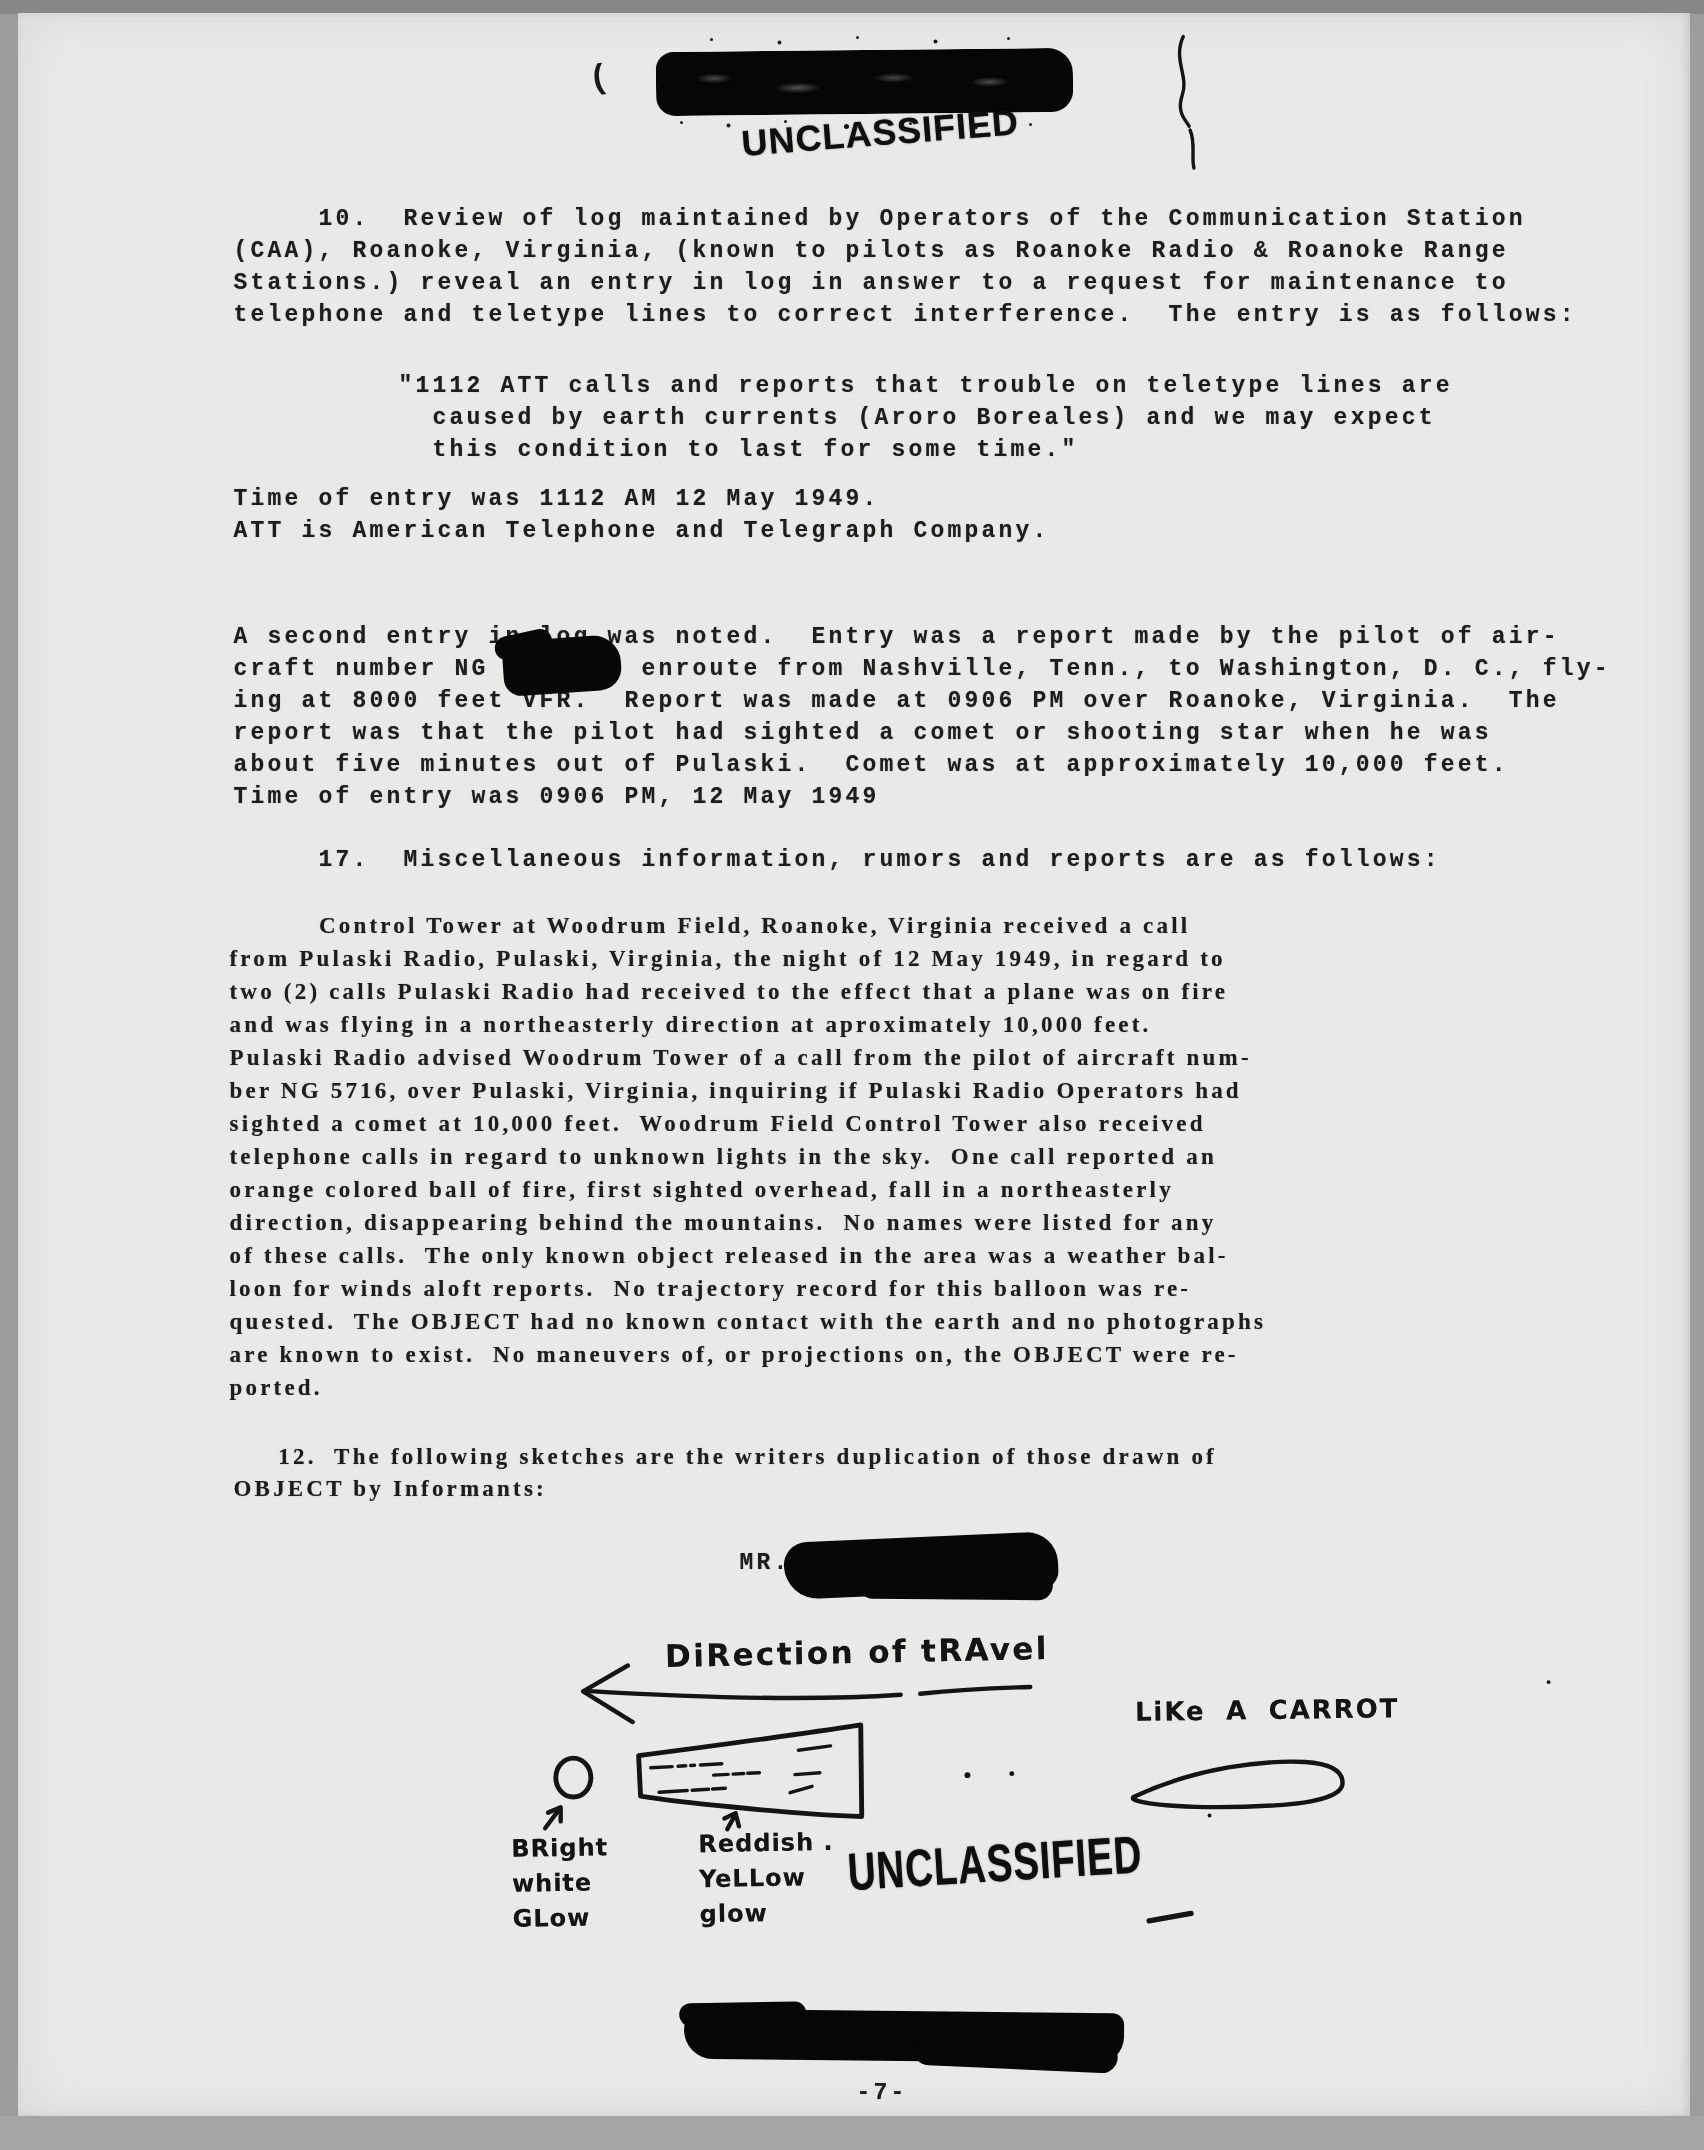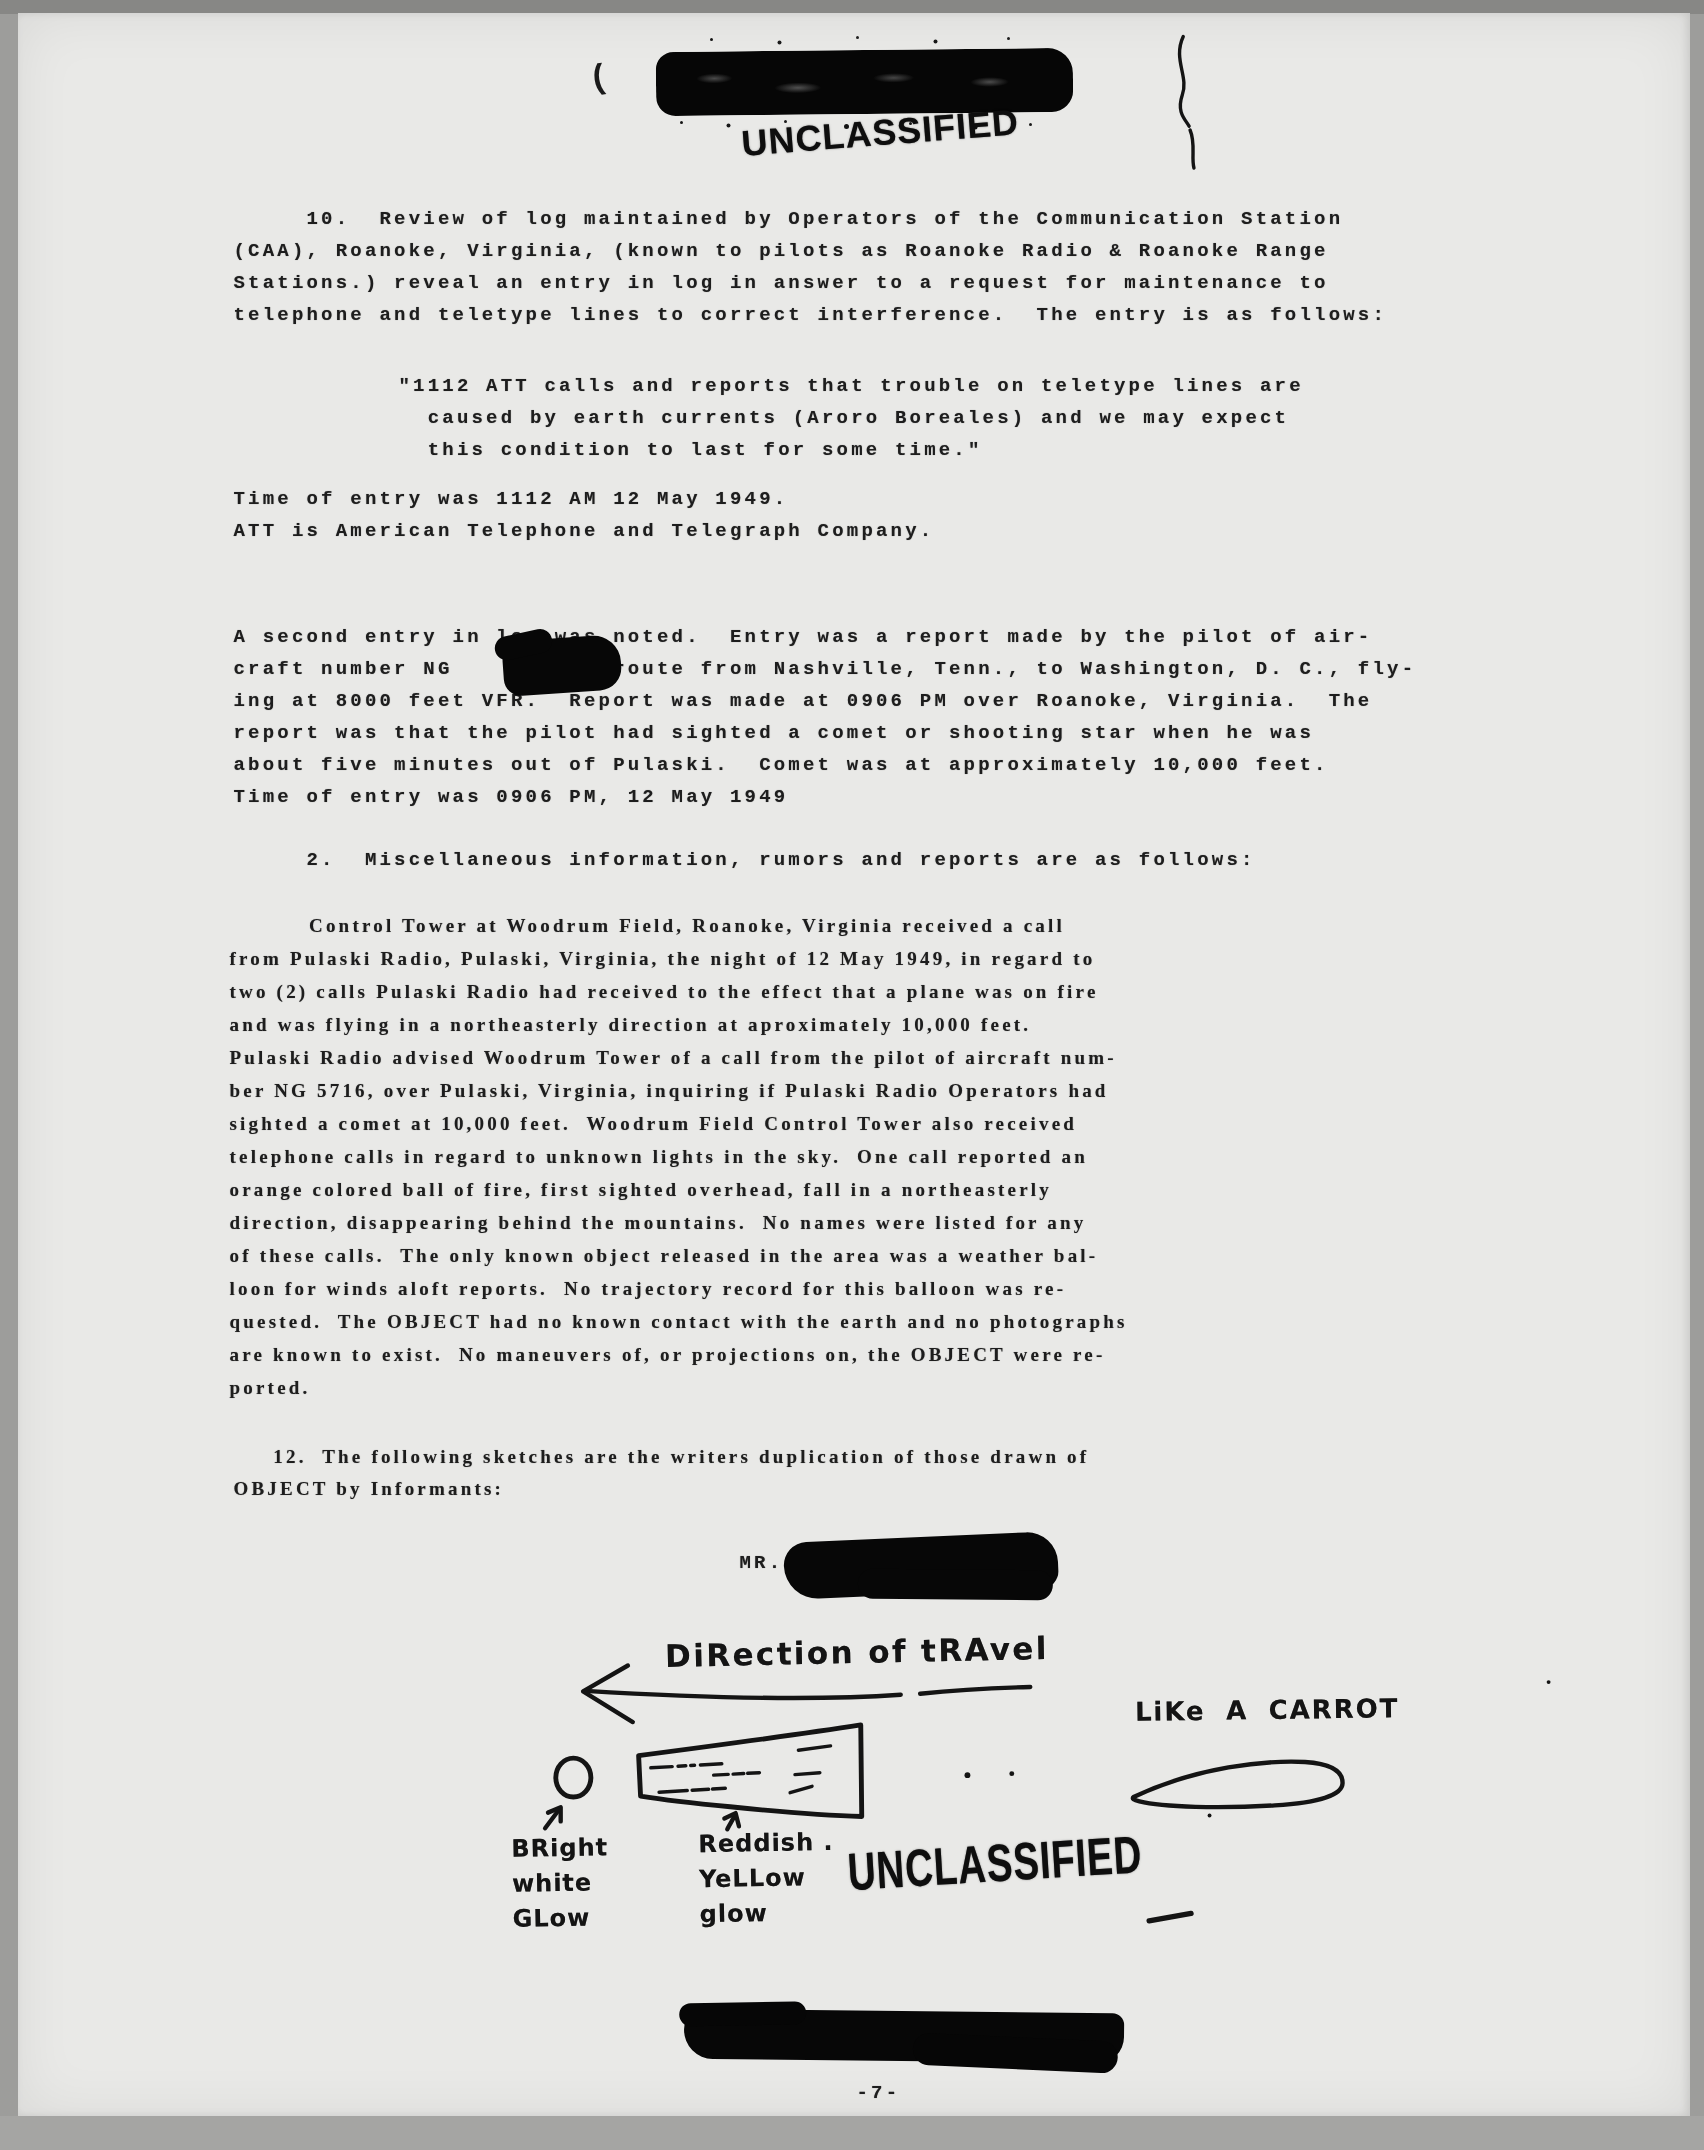--- a/index.html
+++ b/index.html
@@ -12,21 +12,21 @@
   .bottom-strip{position:absolute;left:0;top:2116px;width:1705px;height:35px;background:#a5a5a3;}
   .page{
     position:absolute;left:17.5px;top:12.7px;width:1672px;height:2103px;
     background:#e9e9e7;
     box-shadow:inset 0 0 58px rgba(0,0,0,.07), inset -2.9px 0 8.8px rgba(0,0,0,.10);
   }
   
   .tw{
     position:absolute;
     font-family:"Liberation Mono","DejaVu Sans Mono",monospace;
-    font-size:19px;line-height:32px;letter-spacing:3.2px;font-weight:700;
+    font-size:23px;line-height:32px;letter-spacing:3.2px;font-weight:700;
     color:#1d1d1d;white-space:pre;
     text-shadow:0 0 1px rgba(20,20,20,.42);
   }
   .lh68{line-height:33px;}
   
   .hand{
     position:absolute;
     font-family:"DejaVu Sans","Liberation Sans",sans-serif;
     font-weight:700;color:#141414;white-space:pre;
     text-shadow:0 0 0.5px rgba(0,0,0,.5);
@@ -88,21 +88,21 @@
   this condition to last for some time."</div>
   <div class="tw" style="left:216px;top:470px;">Time of entry was 1112 AM 12 May 1949.
 ATT is American Telephone and Telegraph Company.</div>
   <div class="tw" style="left:216px;top:608px;">A second entry in log was noted.  Entry was a report made by the pilot of air-
 craft number NG       , enroute from Nashville, Tenn., to Washington, D. C., fly-
 ing at 8000 feet VFR.  Report was made at 0906 PM over Roanoke, Virginia.  The
 report was that the pilot had sighted a comet or shooting star when he was
 about five minutes out of Pulaski.  Comet was at approximately 10,000 feet.
 Time of entry was 0906 PM, 12 May 1949</div>
   <div class="blob blob-ng"></div>
-  <div class="tw" style="left:216px;top:831px;">     2.  Miscellaneous information, rumors and reports are as follows:</div>
+  <div class="tw" style="left:216px;top:831px;">     17.  Miscellaneous information, rumors and reports are as follows:</div>
   <div class="tw lh68" style="left:212px;top:896px;font-family:Liberation Serif, serif;">          Control Tower at Woodrum Field, Roanoke, Virginia received a call
 from Pulaski Radio, Pulaski, Virginia, the night of 12 May 1949, in regard to
 two (2) calls Pulaski Radio had received to the effect that a plane was on fire
 and was flying in a northeasterly direction at aproximately 10,000 feet.
 Pulaski Radio advised Woodrum Tower of a call from the pilot of aircraft num-
 ber NG 5716, over Pulaski, Virginia, inquiring if Pulaski Radio Operators had
 sighted a comet at 10,000 feet.  Woodrum Field Control Tower also received
 telephone calls in regard to unknown lights in the sky.  One call reported an
 orange colored ball of fire, first sighted overhead, fall in a northeasterly
 direction, disappearing behind the mountains.  No names were listed for any

